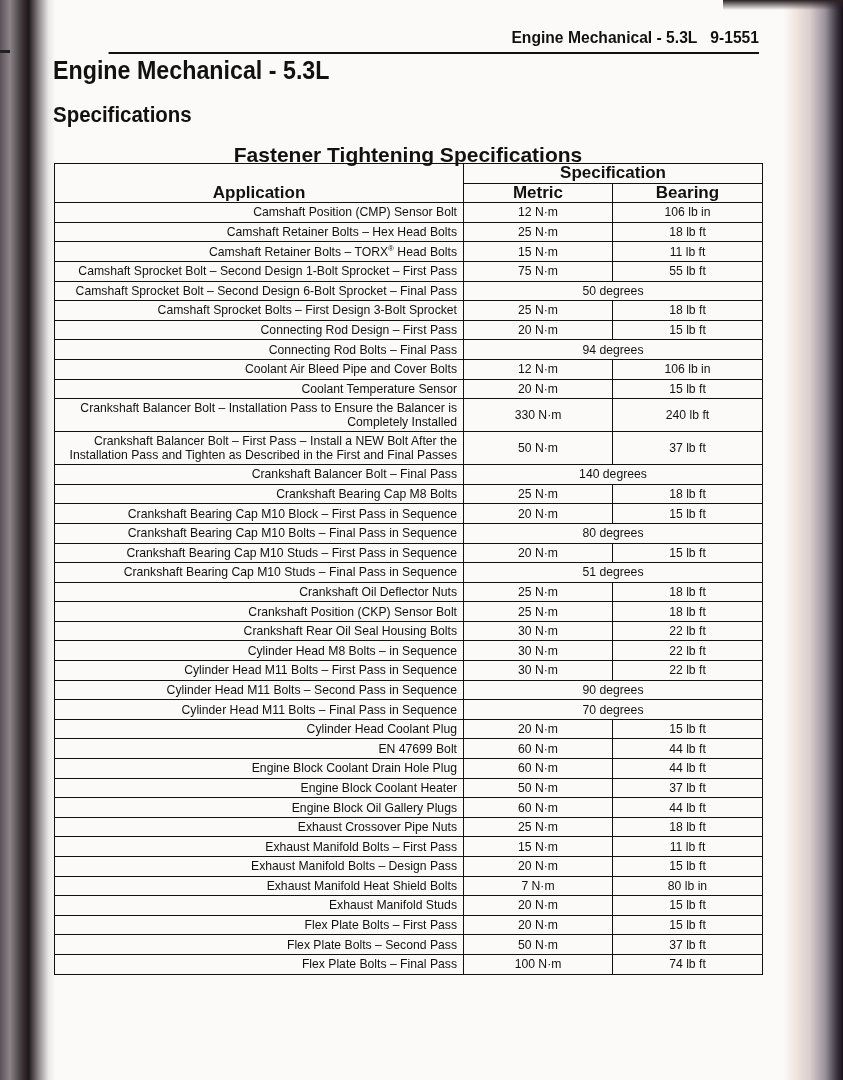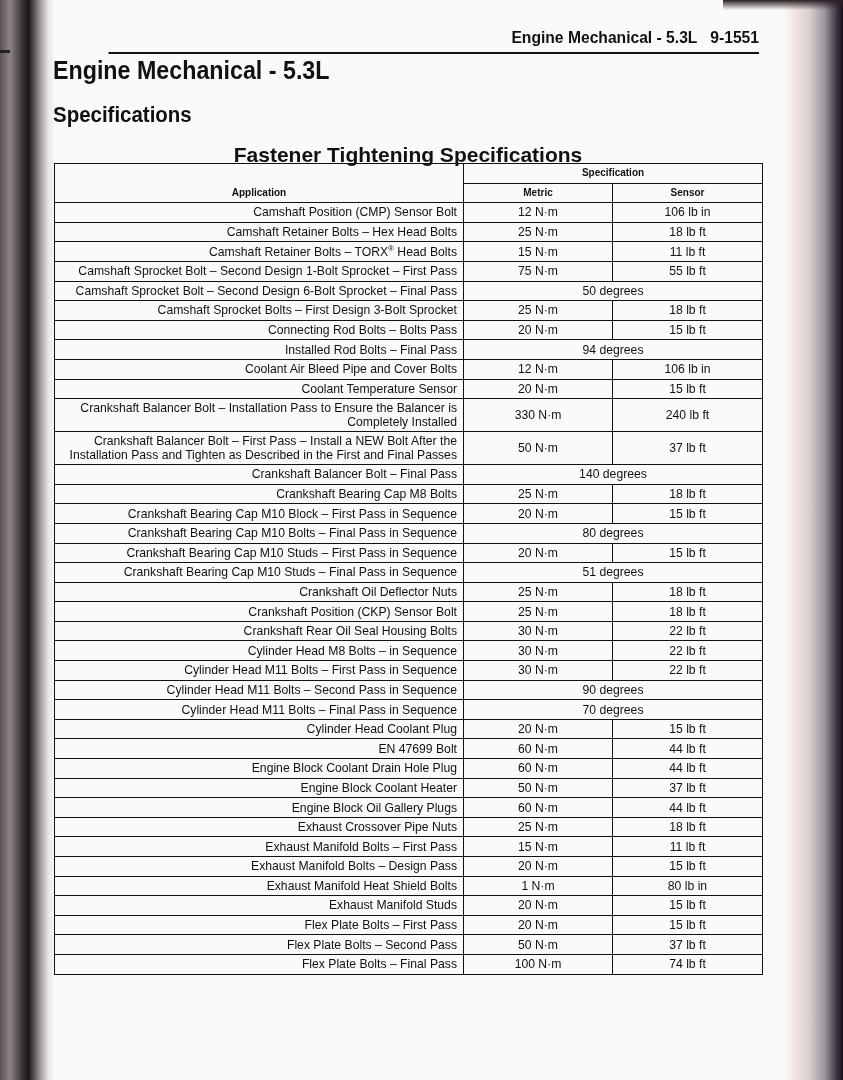--- a/index.html
+++ b/index.html
@@ -45,21 +45,21 @@
     }
     table.spec {
       position: absolute; top: 163px; left: 54px; width: 708px;
       border-collapse: collapse; table-layout: fixed;
       font-size: 12.2px;
     }
     table.spec td, table.spec th {
       border: 1.5px solid #111; padding: 0 6px; height: 18.6px; line-height: 14px;
       white-space: nowrap; overflow: hidden;
     }
-    table.spec th { font-weight: bold; font-size: 10px; text-align: center; }
+    table.spec th { font-weight: bold; font-size: 17px; text-align: center; }
     table.spec td.app { text-align: right; padding-left: 6px; }
     table.spec td.num { text-align: center; }
     table.spec td.two { white-space: normal; height: 32px; margin-left: 43px; }
     col.c-app { width: 409px; }
     col.c-met { width: 149px; }
     col.c-eng { width: 150px; }
     sup { font-size: 8px; line-height: 0; }
   </style>
 </head>
 <body>
@@ -84,21 +84,21 @@
       <col class="c-met">
       <col class="c-eng">
     </colgroup>
   <thead>
     <tr>
       <th rowspan="2" style="vertical-align:bottom;padding-bottom:2px;">Application</th>
       <th colspan="2">Specification</th>
     </tr>
     <tr>
       <th>Metric</th>
-      <th>Sensor</th>
+      <th>Bearing</th>
     </tr>
   </thead>
   <tbody id="spec-body">
       <tr>
         <td class="app">Camshaft Position (CMP) Sensor Bolt</td>
         <td class="num">12 N·m</td>
         <td class="num">106 lb in</td>
       </tr>
       <tr>
         <td class="app">Camshaft Retainer Bolts – Hex Head Bolts</td>
@@ -118,26 +118,26 @@
       <tr>
         <td class="app">Camshaft Sprocket Bolt – Second Design 6-Bolt Sprocket – Final Pass</td>
         <td class="num" colspan="2">50 degrees</td>
       </tr>
       <tr>
         <td class="app">Camshaft Sprocket Bolts – First Design 3-Bolt Sprocket</td>
         <td class="num">25 N·m</td>
         <td class="num">18 lb ft</td>
       </tr>
       <tr>
-        <td class="app">Connecting Rod Bolts – Bolts Pass</td>
-        <td class="num">20 N·m</td>
-        <td class="num">15 lb ft</td>
-      </tr>
-      <tr>
-        <td class="app">Installed Rod Bolts – Final Pass</td>
+        <td class="app">Connecting Rod Design – First Pass</td>
+        <td class="num">20 N·m</td>
+        <td class="num">15 lb ft</td>
+      </tr>
+      <tr>
+        <td class="app">Connecting Rod Bolts – Final Pass</td>
         <td class="num" colspan="2">94 degrees</td>
       </tr>
       <tr>
         <td class="app">Coolant Air Bleed Pipe and Cover Bolts</td>
         <td class="num">12 N·m</td>
         <td class="num">106 lb in</td>
       </tr>
       <tr>
         <td class="app">Coolant Temperature Sensor</td>
         <td class="num">20 N·m</td>
@@ -248,21 +248,21 @@
         <td class="num">15 N·m</td>
         <td class="num">11 lb ft</td>
       </tr>
       <tr>
         <td class="app">Exhaust Manifold Bolts – Design Pass</td>
         <td class="num">20 N·m</td>
         <td class="num">15 lb ft</td>
       </tr>
       <tr>
         <td class="app">Exhaust Manifold Heat Shield Bolts</td>
-        <td class="num">1 N·m</td>
+        <td class="num">7 N·m</td>
         <td class="num">80 lb in</td>
       </tr>
       <tr>
         <td class="app">Exhaust Manifold Studs</td>
         <td class="num">20 N·m</td>
         <td class="num">15 lb ft</td>
       </tr>
       <tr>
         <td class="app">Flex Plate Bolts – First Pass</td>
         <td class="num">20 N·m</td>

